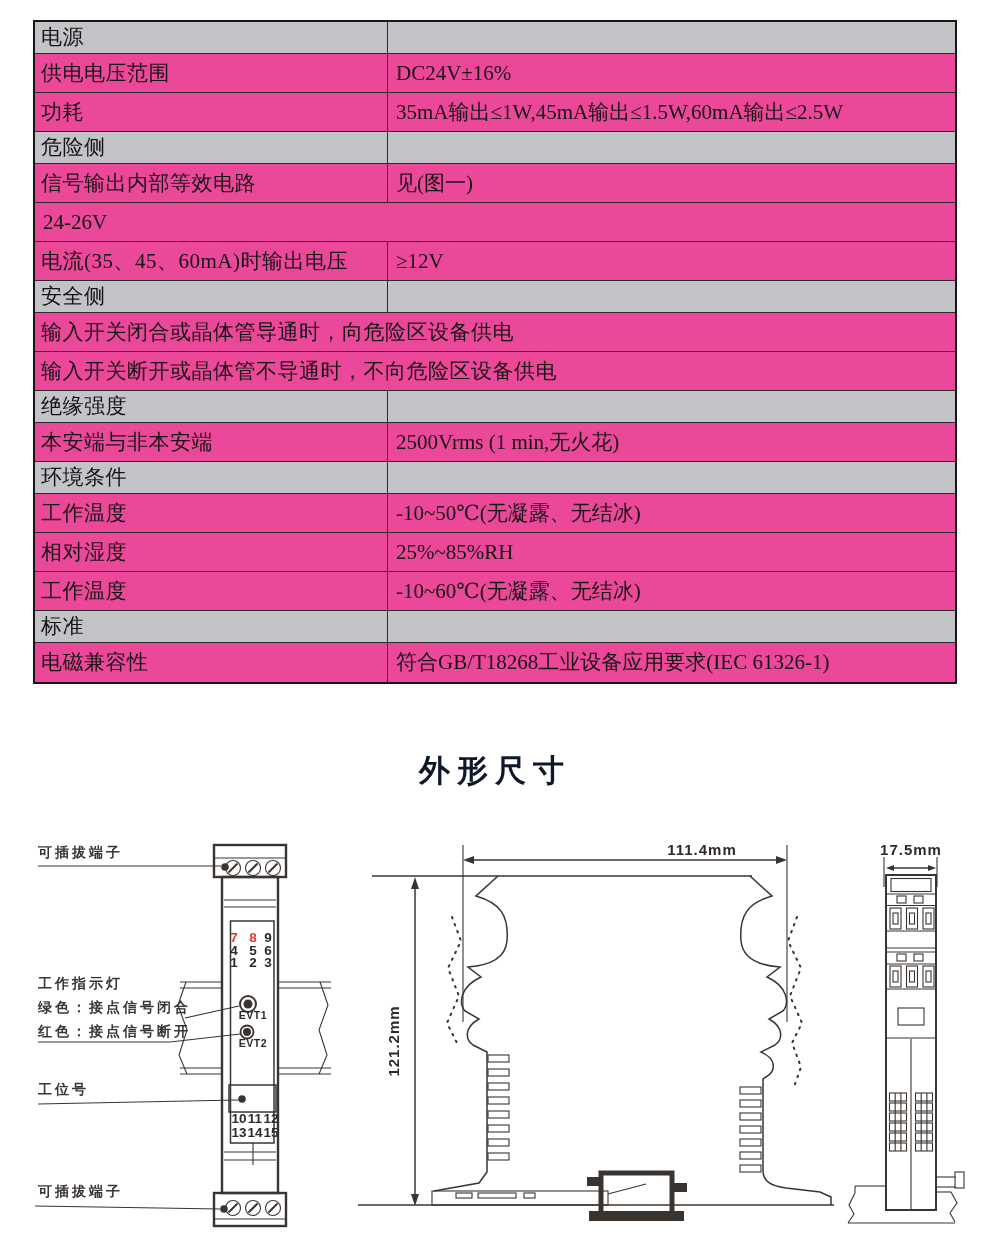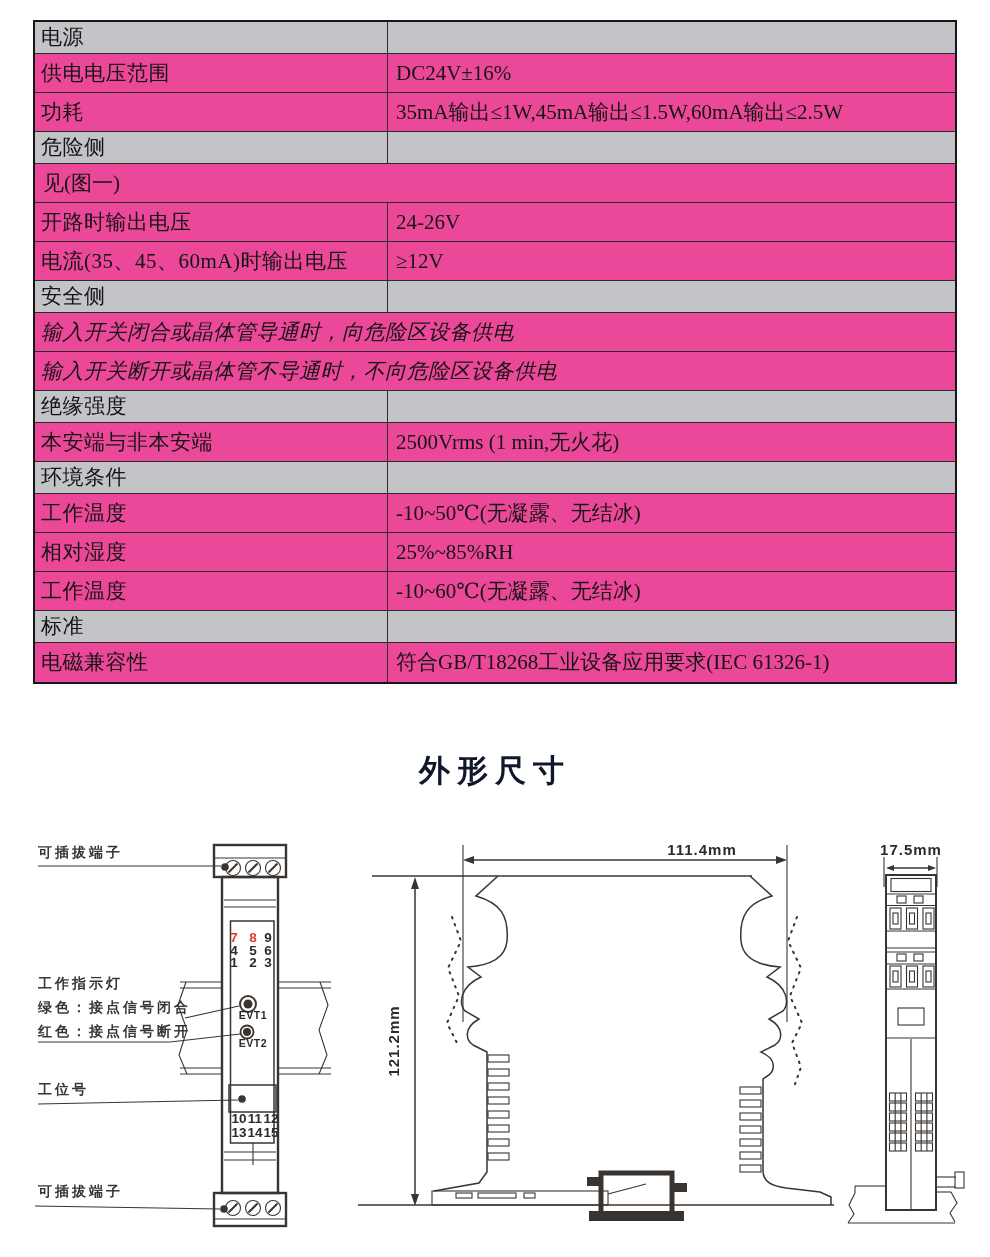--- a/index.html
+++ b/index.html
@@ -8,21 +8,21 @@
 
   
   .spec-table{position:absolute;left:33px;top:20px;width:924px;border:2px solid #161616;box-sizing:border-box;}
   .trow{display:flex;align-items:center;height:39px;border-bottom:1px solid #2b2b2b;box-sizing:border-box;background:#ec4899;}
   .trow:last-child{border-bottom:none;}
   .trow.sec{height:32px;background:#c3c4c8;}
   .tc{height:100%;display:flex;align-items:center;box-sizing:border-box;
       font-size:21px;line-height:1;white-space:nowrap;overflow:hidden;}
   .tc.cl{width:353px;border-right:1px solid #2b2b2b;padding-left:6px;letter-spacing:0.5px;}
   .tc.cr{flex:1;padding-left:8px;}
-  .tc.cfull{width:100%;padding-left:6px;letter-spacing:0.5px;font-style:italic;}
+  .tc.cfull{width:100%;padding-left:6px;letter-spacing:0.5px;}
 
   
   .dim-title{position:absolute;left:0;top:750px;width:990px;text-align:center;
              font-family:"Liberation Sans","DejaVu Sans",sans-serif;
              font-weight:700;font-size:31px;letter-spacing:7px;color:#0f172a;}
 
   
   .drawings{position:absolute;left:0;top:815px;width:990px;height:442px;}
   svg .ln{stroke:#3a3430;fill:none;}
   svg .thick{stroke-width:2.4;}
@@ -53,24 +53,24 @@
     </div>
     <div class="trow">
       <div class="tc cl">功耗</div>
       <div class="tc cr">35mA输出≤1W,45mA输出≤1.5W,60mA输出≤2.5W</div>
     </div>
     <div class="trow sec">
       <div class="tc cl">危险侧</div>
       <div class="tc cr"></div>
     </div>
     <div class="trow">
+      <div class="tc cl">信号输出内部等效电路</div>
       <div class="tc cr">见(图一)</div>
     </div>
     <div class="trow">
-      <div class="tc cl">开路时输出电压</div>
       <div class="tc cr">24-26V</div>
     </div>
     <div class="trow">
       <div class="tc cl">电流(35、45、60mA)时输出电压</div>
       <div class="tc cr">≥12V</div>
     </div>
     <div class="trow sec">
       <div class="tc cl">安全侧</div>
       <div class="tc cr"></div>
     </div>

